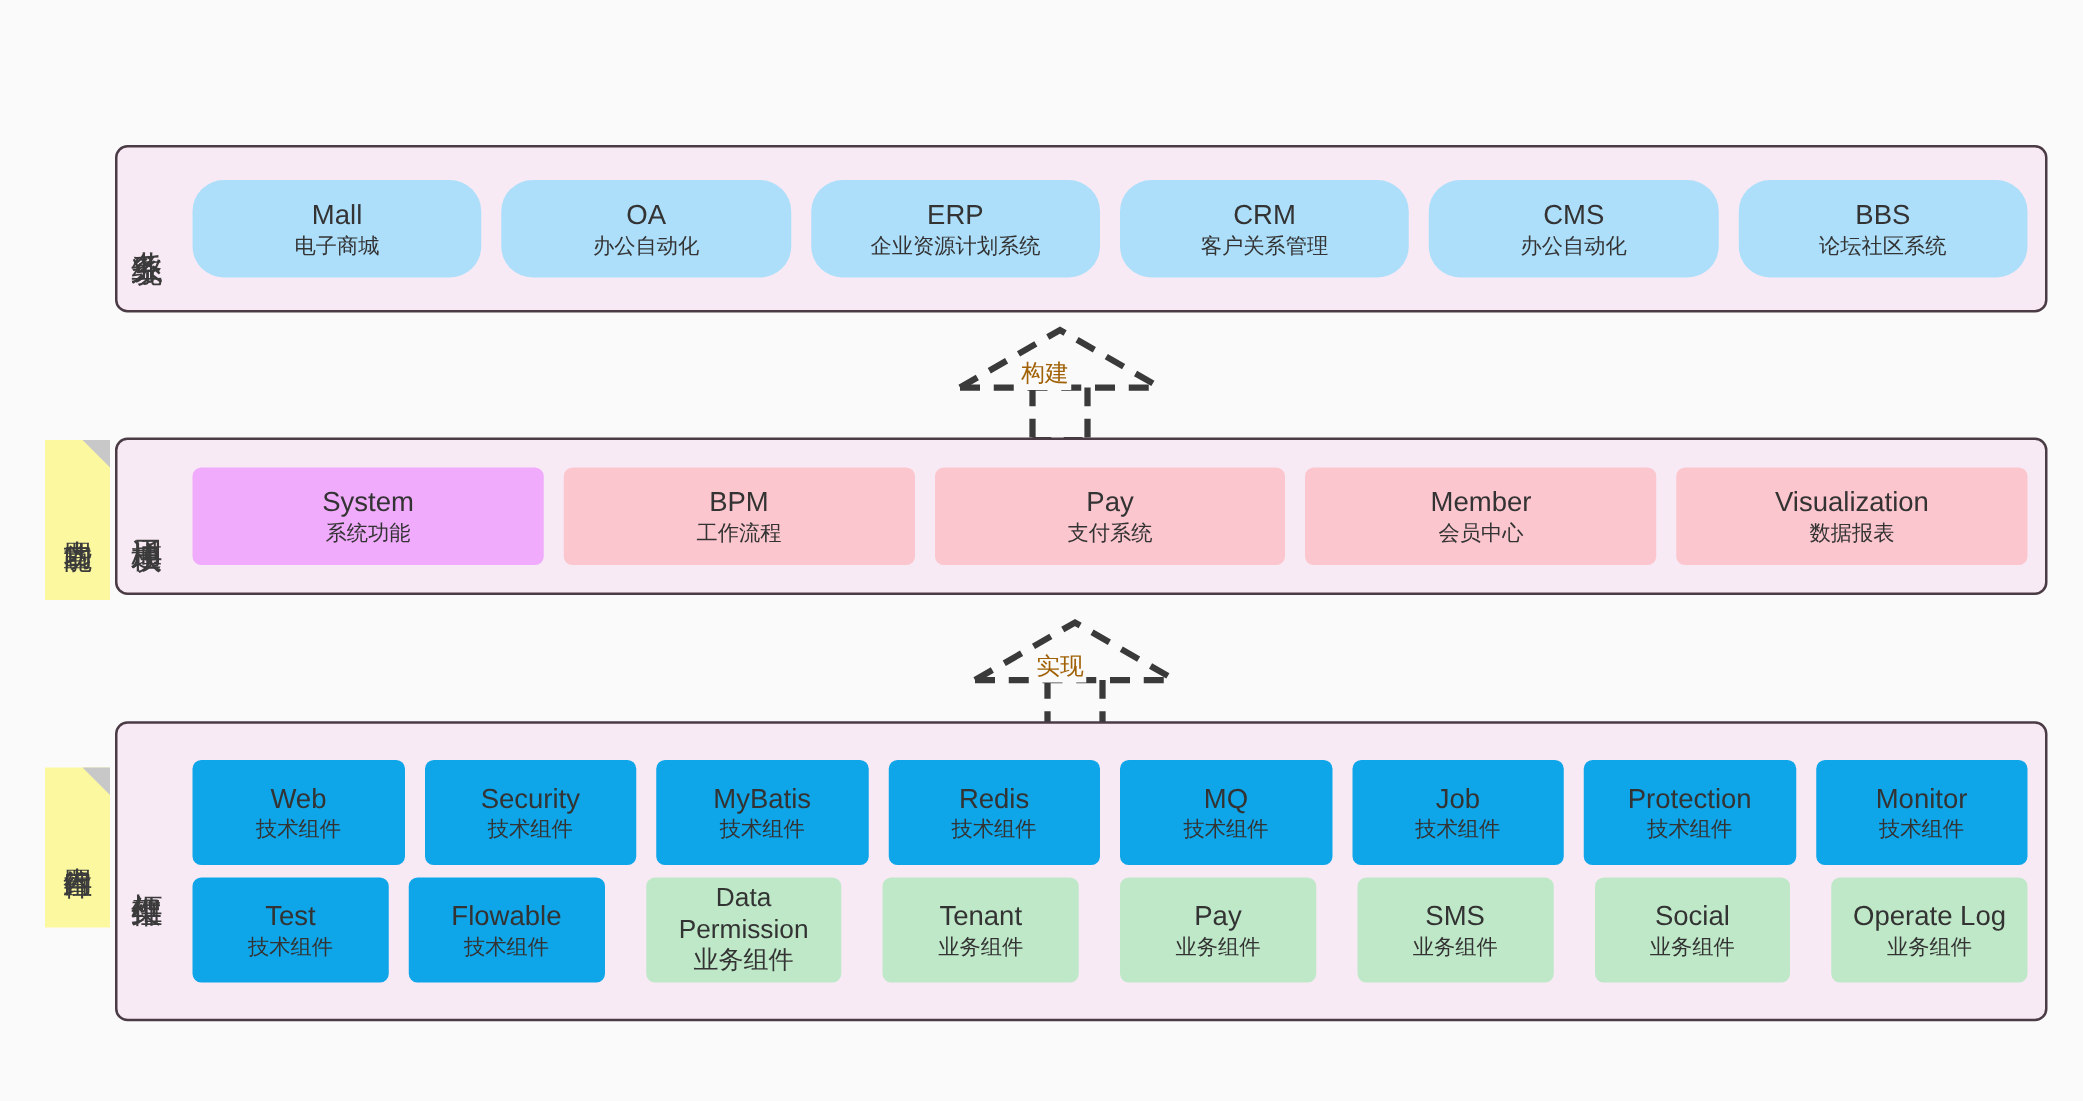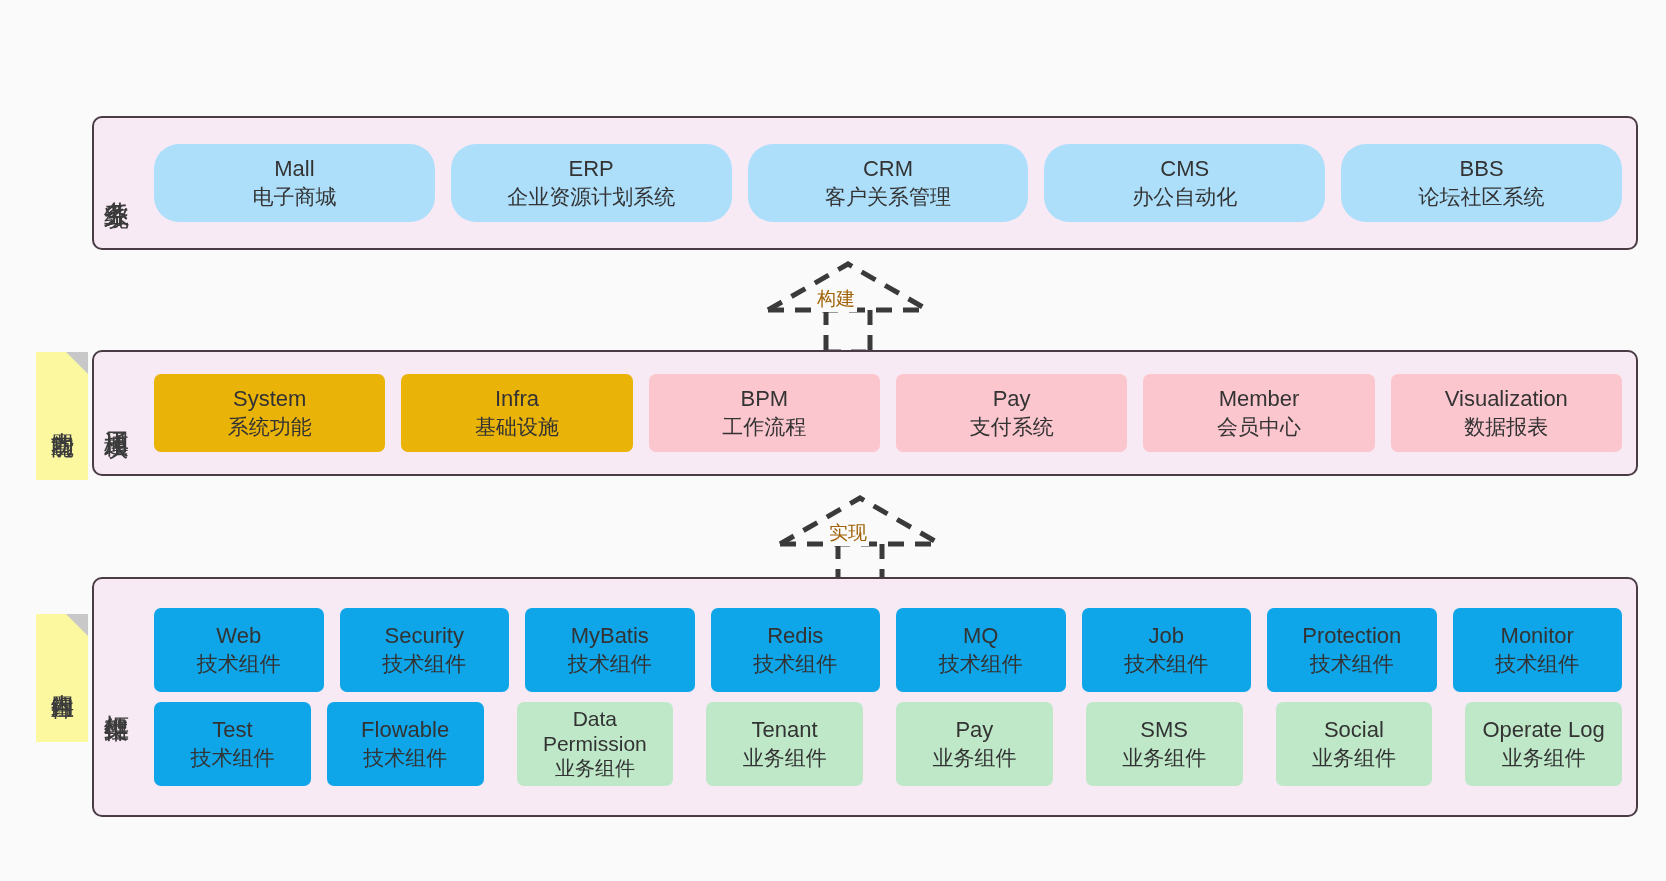--- a/index.html
+++ b/index.html
@@ -75,26 +75,26 @@
     display: flex;
     flex-direction: column;
     align-items: center;
     justify-content: center;
     text-align: center;
     box-sizing: border-box;
     padding: 4px 6px;
     color: #333333;
   }
   .card .t1 { font-size: 22px; line-height: 1.28; }
-  .card .t2 { font-size: 21px; line-height: 1.28; }
+  .card .t2 { font-size: 17px; line-height: 1.28; }
   .card.triple .t1 { font-size: 21px; line-height: 1.18; }
   .card.triple .t2 { font-size: 20px; line-height: 1.18; }
 
   .c-blue        { background: #addffb; border-radius: 25px; }
-  .c-red         { background: #eab308; align-items: center; }
+  .c-red         { background: #f0abfc; align-items: center; }
   .c-pink        { background: #fbc6ce; }
   .c-green       { background: #0ea5e9; }
   .c-green-light { background: #bfe8c8; margin-left: 17px; }
 
   
   .layer-body > .row-inline {
     display: flex;
     width: 100%;
     gap: 16px;
     align-items: stretch;
@@ -147,20 +147,24 @@
 
   <div class="layer" id="layer-business" style="left:92px; top:116px; width:1546px; height:134px;">
     <div class="layer-title">业务系统</div>
     <div class="layer-body">
       <div class="row-inline">
         <div class="card c-blue">
           <div class="t1">Mall</div>
           <div class="t2">电子商城</div>
         </div>
         <div class="card c-blue">
+          <div class="t1">OA</div>
+          <div class="t2">办公自动化</div>
+        </div>
+        <div class="card c-blue">
           <div class="t1">ERP</div>
           <div class="t2">企业资源计划系统</div>
         </div>
         <div class="card c-blue">
           <div class="t1">CRM</div>
           <div class="t2">客户关系管理</div>
         </div>
         <div class="card c-blue">
           <div class="t1">CMS</div>
           <div class="t2">办公自动化</div>
@@ -188,24 +192,20 @@
   </div>
 
   <div class="layer" id="layer-common" style="left:92px; top:350px; width:1546px; height:126px;">
     <div class="layer-title">通用模块</div>
     <div class="layer-body">
       <div class="row-inline">
         <div class="card c-red">
           <div class="t1">System</div>
           <div class="t2">系统功能</div>
         </div>
-        <div class="card c-red">
-          <div class="t1">Infra</div>
-          <div class="t2">基础设施</div>
-        </div>
         <div class="card c-pink">
           <div class="t1">BPM</div>
           <div class="t2">工作流程</div>
         </div>
         <div class="card c-pink">
           <div class="t1">Pay</div>
           <div class="t2">支付系统</div>
         </div>
         <div class="card c-pink">
           <div class="t1">Member</div>

